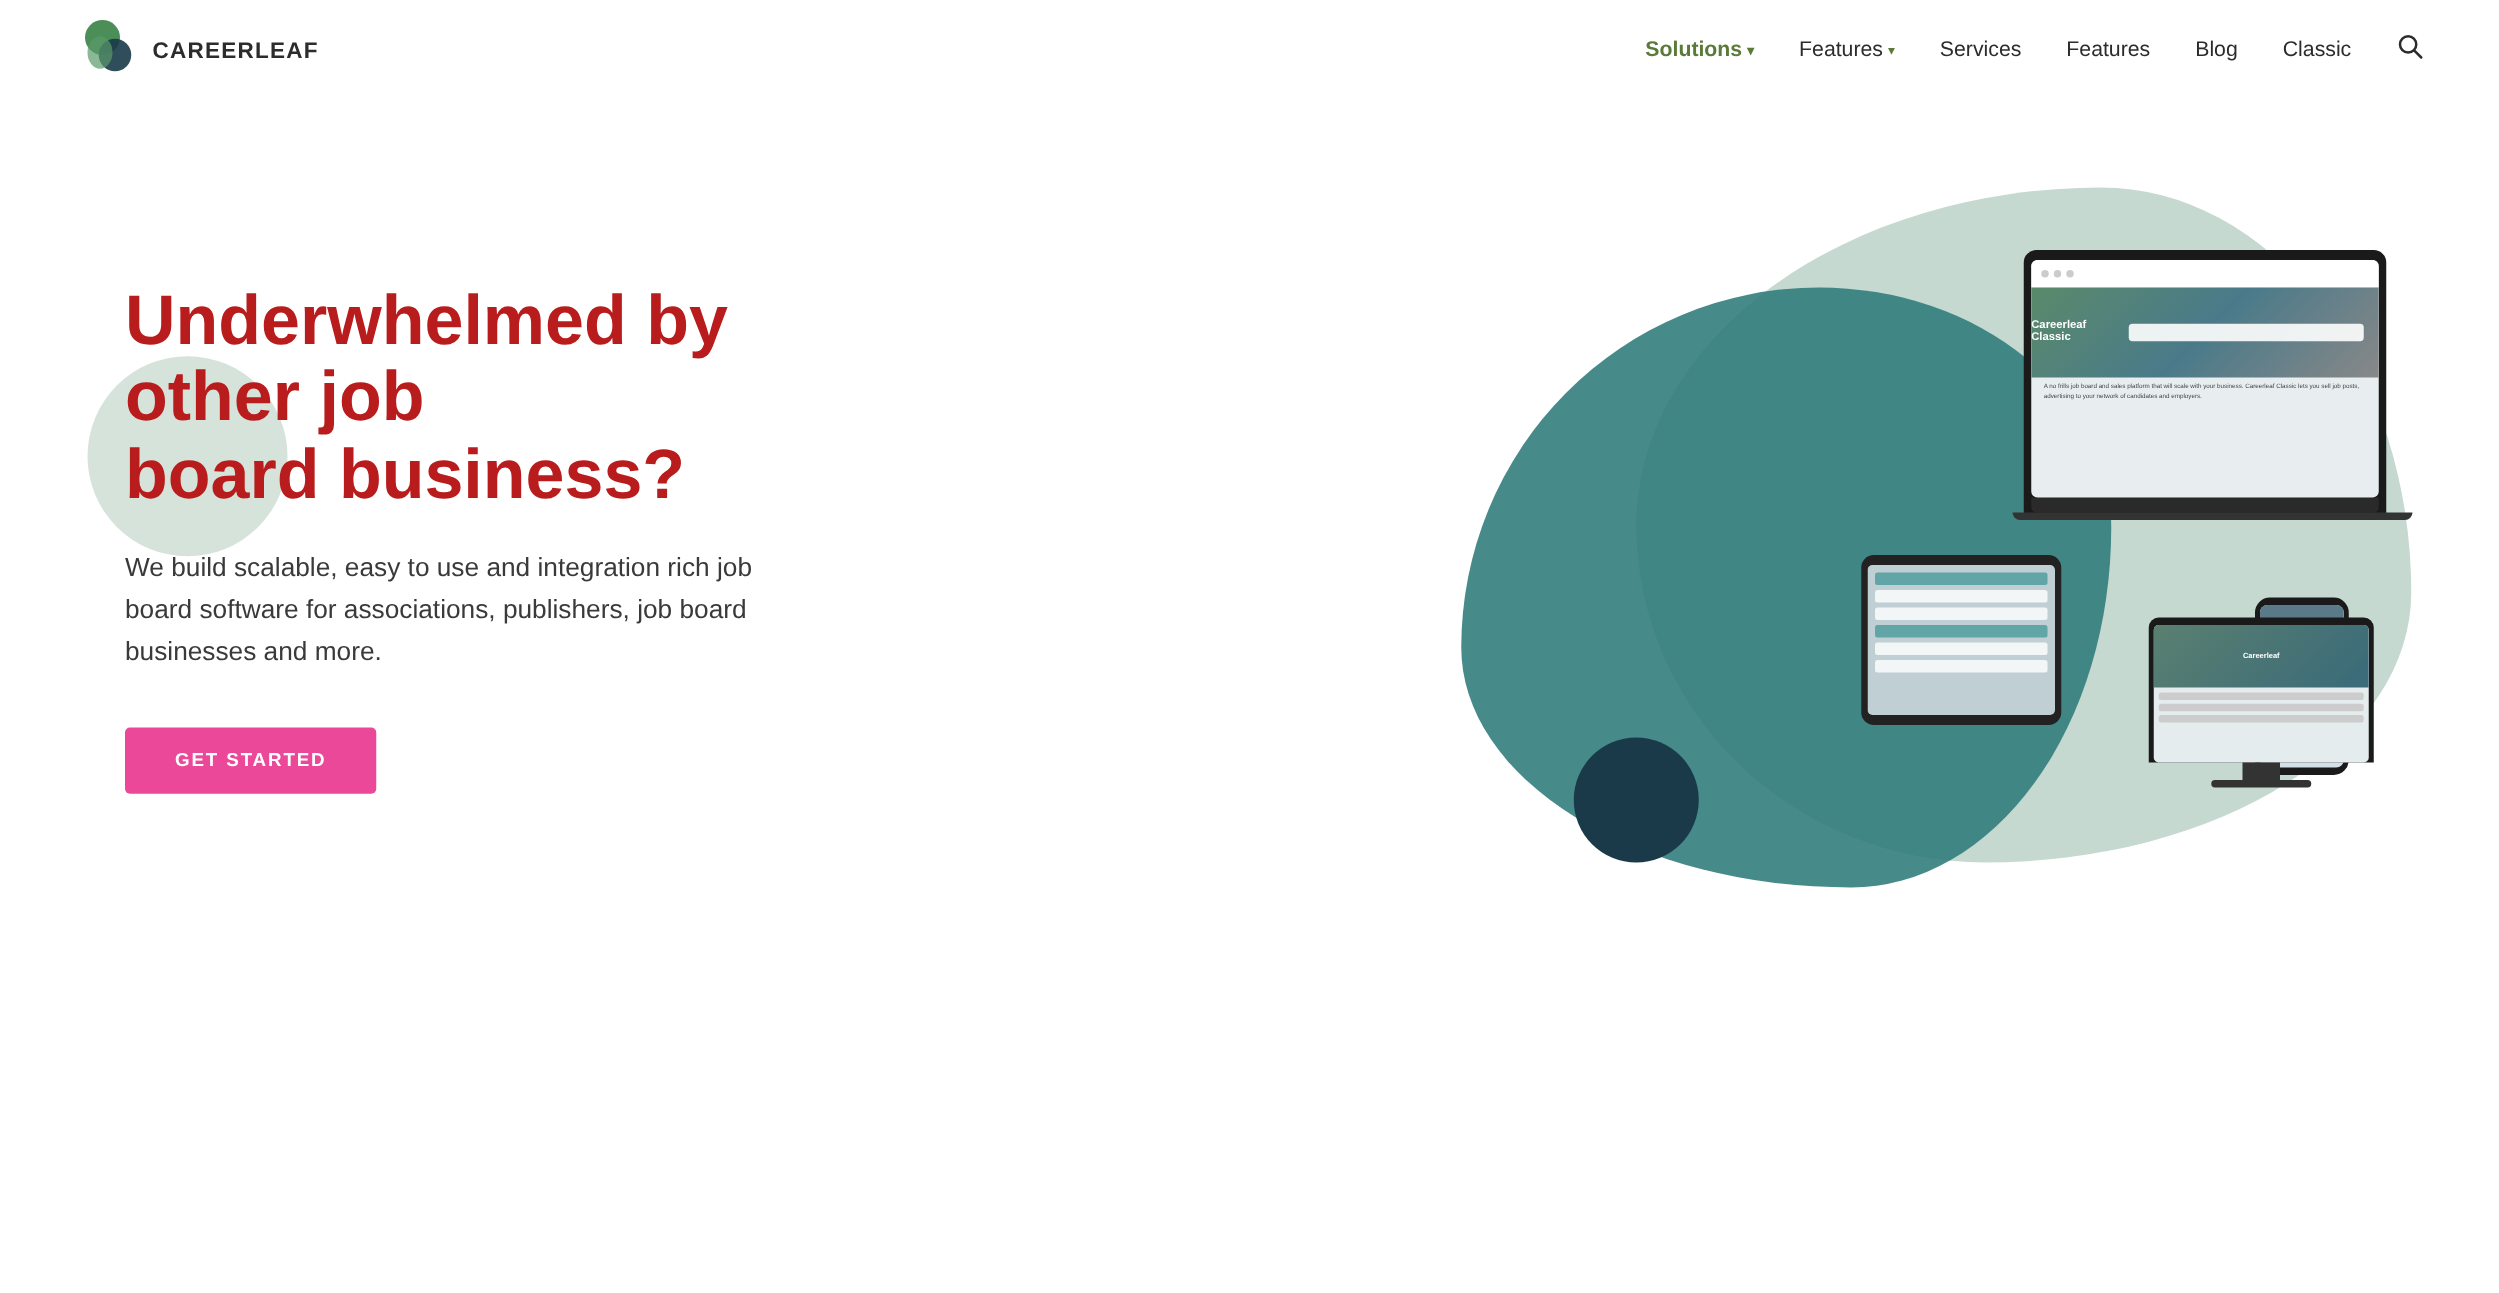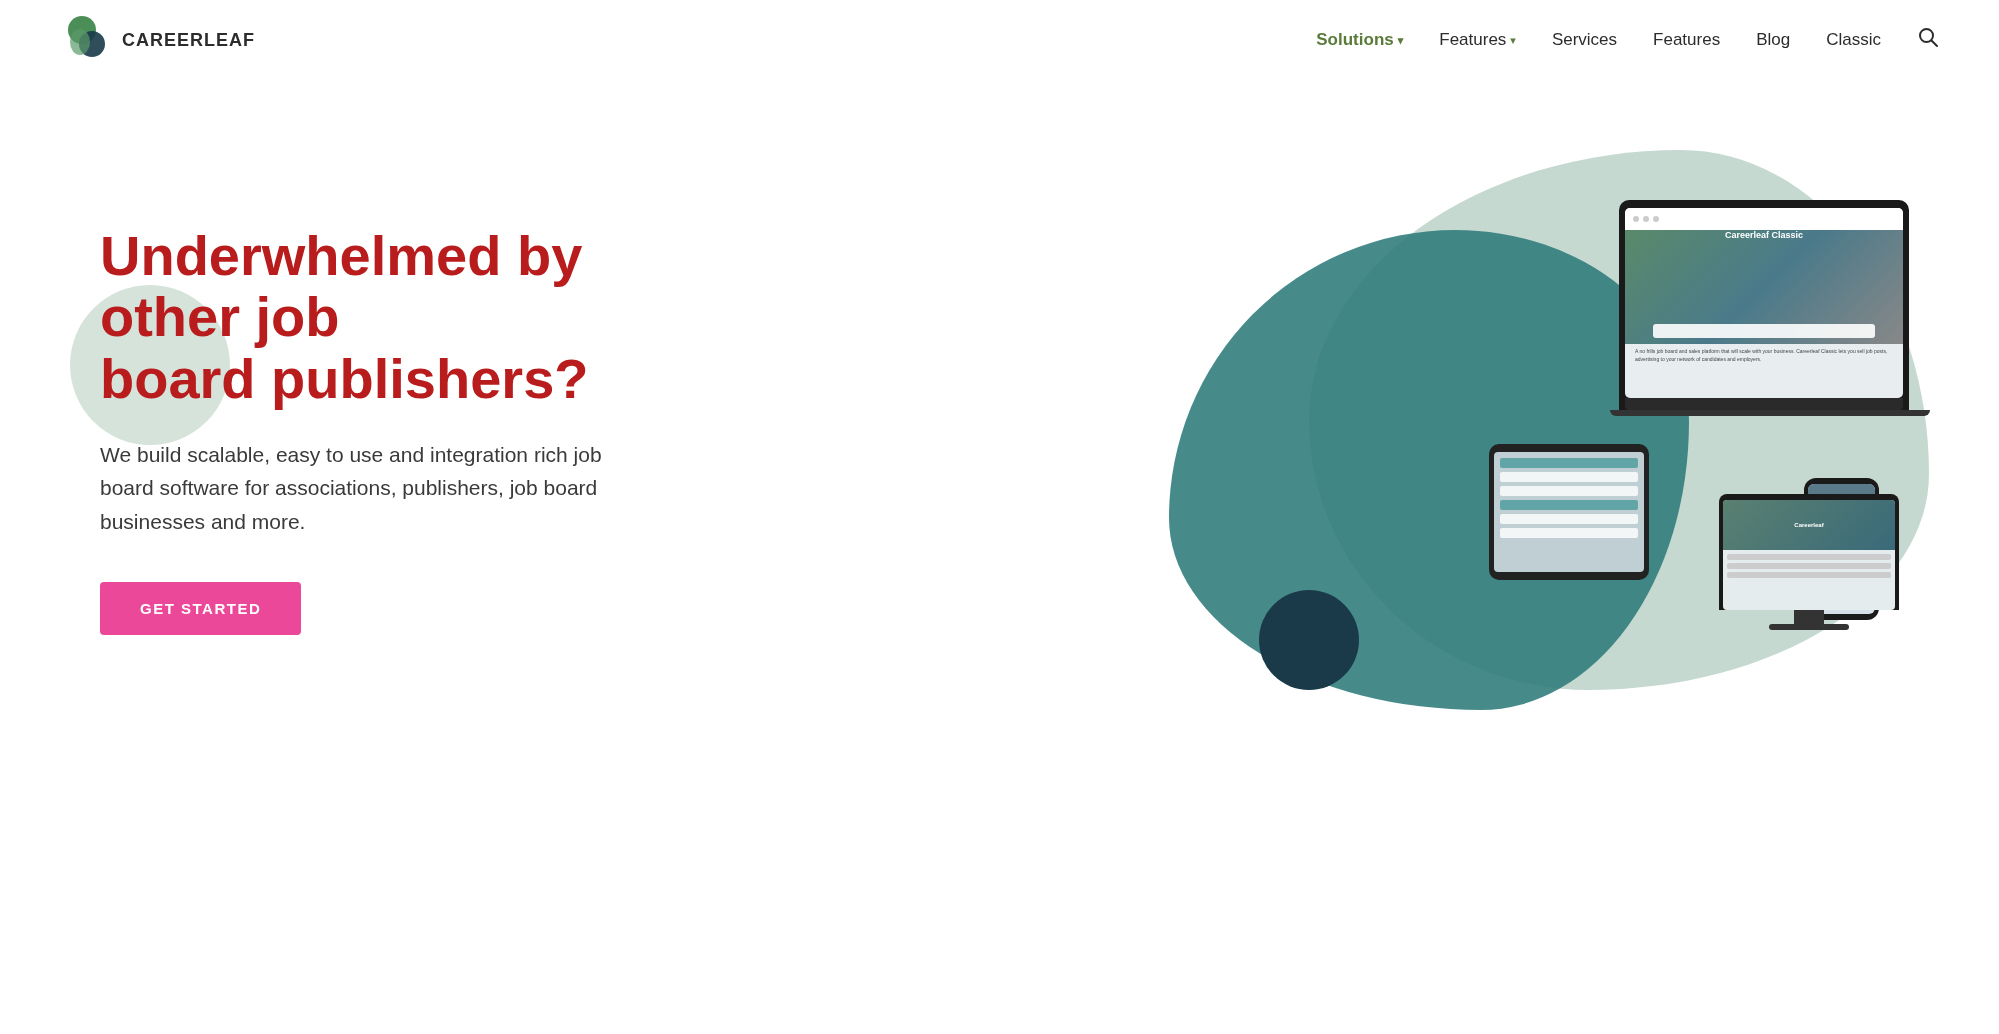--- a/index.html
+++ b/index.html
@@ -189,25 +189,25 @@
       background: #fff;
       height: 22px;
       display: flex;
       align-items: center;
       padding: 0 8px;
       gap: 4px;
     }
     .nav-dot { width: 6px; height: 6px; border-radius: 50%; background: #ccc; }
     .laptop-hero-img {
       background: linear-gradient(135deg, #5a8a6a 0%, #4a7a8a 50%, #888 100%);
-      height: 114px;
-      display: flex;
-      align-items: center;
-      justify-content: space-between;
-      flex-direction: column;
+      height: 72px;
+      display: flex;
+      align-items: center;
+      justify-content: flex-end;
+      flex-direction: row;
     }
     .laptop-hero-title { color: #fff; font-size: 9px; font-weight: 700; margin-bottom: 4px; }
     .laptop-search-bar {
       background: #fff;
       margin: 6px 12px;
       border-radius: 3px;
       height: 14px;
       opacity: 0.9;
     }
     .laptop-body-text {
@@ -370,21 +370,21 @@
       </svg>
     </div>
   </nav>
 </header>
 
 <section class="hero">
   <div class="hero-left">
     <div class="hero-blob-light"></div>
     <h1>
       <span>Underwhelmed by other job</span><br>
-      <span>board publishers?</span>
+      <span>board business?</span>
     </h1>
     <p>We build scalable, easy to use and integration rich job board software for associations, publishers, job board businesses and more.</p>
     <button class="cta-button">GET STARTED</button>
   </div>
 
   <div class="hero-right">
 
     <div class="blob-mint"></div>
     <div class="blob-teal"></div>
     <div class="blob-navy"></div>

